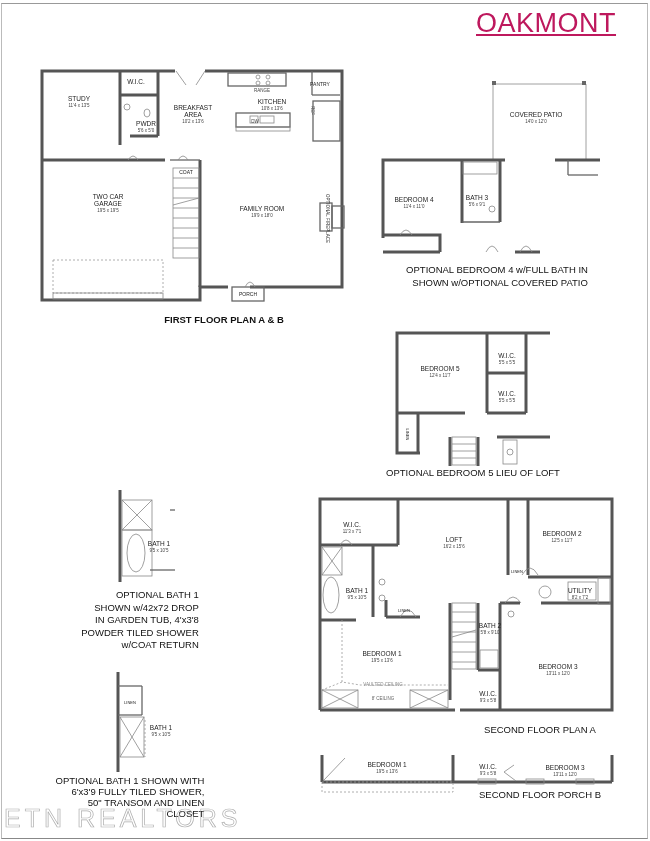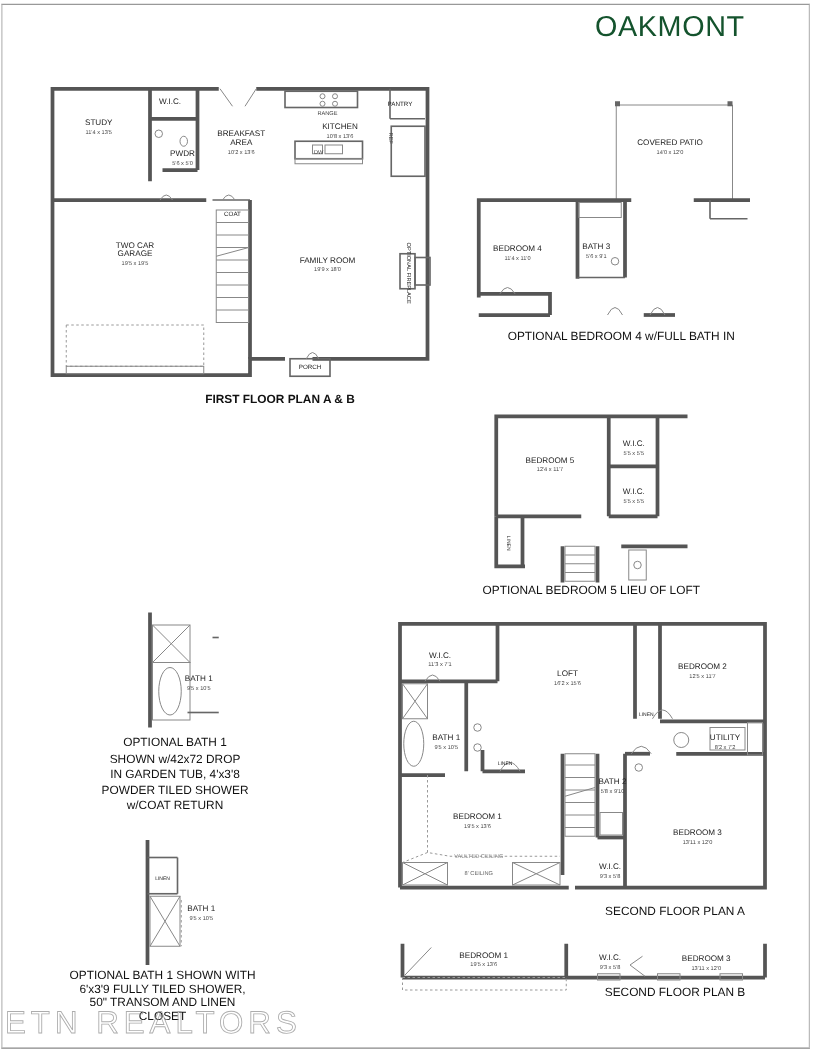--- a/index.html
+++ b/index.html
@@ -1,26 +1,26 @@
 <!DOCTYPE html>
 <html><head>
 <meta charset="utf-8">
 <style>
   html, body { margin: 0; padding: 0; background: #fff; }
   body { width: 650px; height: 841px; position: relative; overflow: hidden; font-family: "Liberation Sans", sans-serif; color: #111; }
   .frame { position: absolute; left: 1px; top: 3px; width: 647px; height: 836px; border-top: 1px solid #999; border-left: 1px solid #bbb; border-right: 1px solid #bbb; border-bottom: 1px solid #888; box-sizing: border-box; }
-  .title { position: absolute; left: 476px; top: 8px; font-size: 23px; letter-spacing: 0.5px; color: #14532d; }
+  .title { position: absolute; left: 476px; top: 8px; font-size: 27px; letter-spacing: 0.5px; color: #be185d; text-decoration: underline; }
   svg.plan { position: absolute; left: 0; top: 0; }
   .w { stroke: #555; stroke-width: 3; fill: none; }
   .wt { stroke: #666; stroke-width: 1.3; fill: none; }
   .thin { stroke: #888; stroke-width: 0.8; fill: none; }
   .dash { stroke: #999; stroke-width: 0.8; fill: none; stroke-dasharray: 2 2; }
   .room { position: absolute; text-align: center; font-size: 6.5px; line-height: 7px; color: #222; transform: translateX(-50%); white-space: nowrap; }
   .room .dim { font-size: 4.5px; color: #444; display: block; }
-  .caption { position: absolute; text-align: center; font-size: 10px; line-height: 12.5px; color: #111; transform: translateX(-50%); white-space: nowrap; }
+  .caption { position: absolute; text-align: right; font-size: 10px; line-height: 12.5px; color: #111; transform: translateX(-50%); white-space: nowrap; }
   .small { position: absolute; font-size: 4.5px; color: #444; white-space: nowrap; transform: translateX(-50%); }
   .watermark { position: absolute; left: 4px; top: 804px; font-size: 25px; letter-spacing: 4px; color: transparent; -webkit-text-stroke: 0.7px #999; font-family: "Liberation Sans", sans-serif; opacity: 0.8; }
 </style>
 </head>
 <body>
 
 <div class="frame"></div>
 <div class="title">OAKMONT</div>
 
 <svg class="plan" width="650" height="841">
@@ -208,20 +208,21 @@
 <div class="small" style="left:255px;top:119px;">DW</div>
 <div class="small" style="left:262px;top:88px;">RANGE</div>
 <div class="small" style="left:308px;top:108px;transform:rotate(90deg);">REF</div>
 <div class="caption" style="left:224px;top:314px;font-size:9.5px;font-weight:bold;">FIRST FLOOR PLAN A &amp; B</div>
 
 <div class="room" style="left:536px;top:111px;"><span>COVERED PATIO</span><br><span class="dim">14'0 x 12'0</span></div>
 <div class="room" style="left:414px;top:196px;"><span>BEDROOM 4</span><span class="dim">11'4 x 11'0</span></div>
 <div class="room" style="left:477px;top:194px;"><span>BATH 3</span><span class="dim">5'6 x 9'1</span></div>
 <div class="caption" style="left:497px;top:264px;font-size:9.5px;">
   <div>OPTIONAL BEDROOM 4 w/FULL BATH IN</div>
+  <div>SHOWN w/OPTIONAL COVERED PATIO</div>
 </div>
 
 <div class="room" style="left:440px;top:365px;"><span>BEDROOM 5</span><span class="dim">12'4 x 11'7</span></div>
 <div class="room" style="left:507px;top:352px;"><span>W.I.C.</span><span class="dim">5'5 x 5'5</span></div>
 <div class="room" style="left:507px;top:390px;"><span>W.I.C.</span><span class="dim">5'5 x 5'5</span></div>
 <div class="room" style="left:407px;top:431px;font-size:4px;transform:translateX(-50%) rotate(90deg);"><span>LINEN</span></div>
 <div class="caption" style="left:473px;top:467px;font-size:9.5px;">OPTIONAL BEDROOM 5 LIEU OF LOFT</div>
 
 <div class="room" style="left:159px;top:540px;"><span>BATH 1</span><span class="dim">9'5 x 10'5</span></div>
 <div class="caption" style="left:140px;top:589px;font-size:9.5px;">
@@ -252,15 +253,15 @@
 <div class="room" style="left:382px;top:650px;"><span>BEDROOM 1</span><span class="dim">19'5 x 13'6</span></div>
 <div class="room" style="left:558px;top:663px;"><span>BEDROOM 3</span><span class="dim">13'11 x 12'0</span></div>
 <div class="room" style="left:488px;top:690px;"><span>W.I.C.</span><span class="dim">9'3 x 5'8</span></div>
 <div class="small" style="left:383px;top:682px;color:#888;">VAULTED CEILING</div>
 <div class="small" style="left:383px;top:696px;color:#666;">8' CEILING</div>
 <div class="caption" style="left:540px;top:724px;font-size:9.5px;">SECOND FLOOR PLAN A</div>
 
 <div class="room" style="left:387px;top:761px;"><span>BEDROOM 1</span><span class="dim">19'5 x 13'6</span></div>
 <div class="room" style="left:488px;top:763px;"><span>W.I.C.</span><span class="dim">9'3 x 5'8</span></div>
 <div class="room" style="left:565px;top:764px;"><span>BEDROOM 3</span><span class="dim">13'11 x 12'0</span></div>
-<div class="caption" style="left:540px;top:789px;font-size:9.5px;">SECOND FLOOR PLAN B</div>
+<div class="caption" style="left:540px;top:789px;font-size:9.5px;">SECOND FLOOR PORCH B</div>
 
 <div class="watermark">ETN REALTORS</div>
 
 </body></html>

